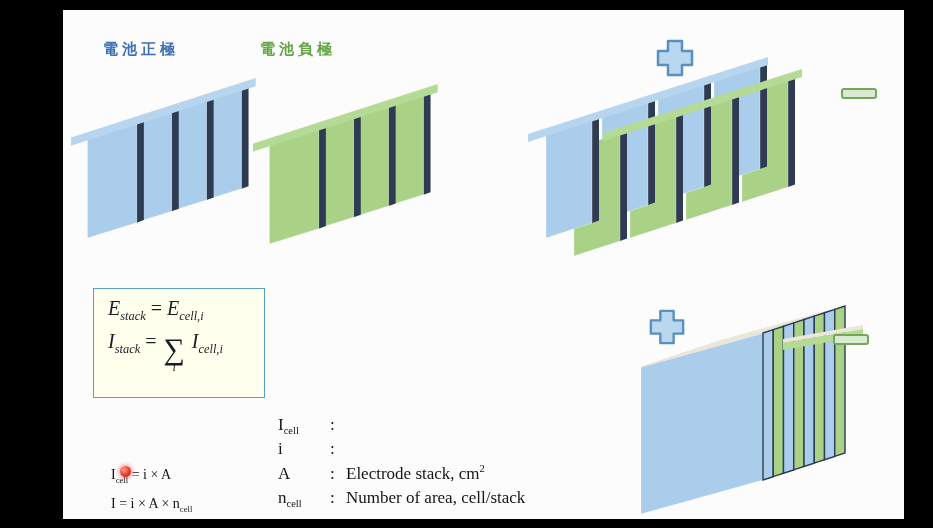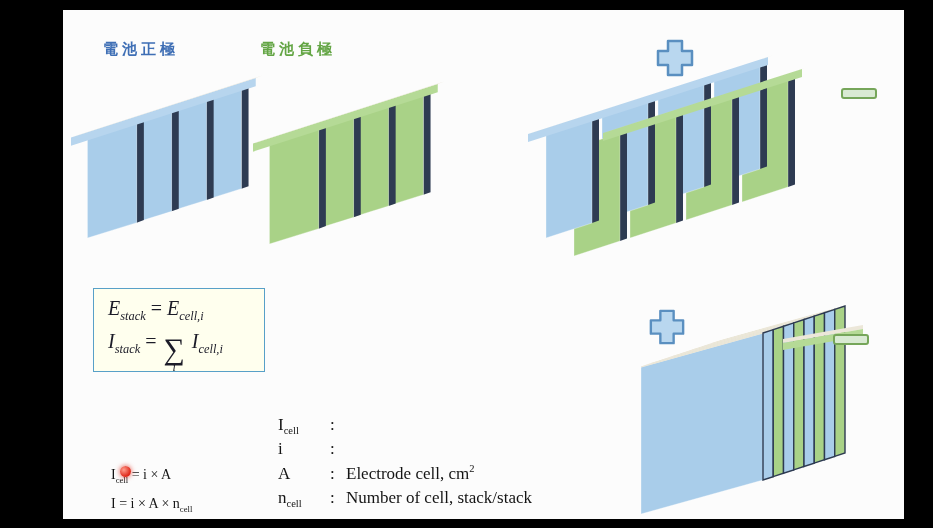--- a/index.html
+++ b/index.html
@@ -38,21 +38,21 @@
   .sideslat-g{fill:var(--green-face,#a9d287);stroke:var(--dark-edge,#2e3b52);stroke-width:1.4;}
 
   .plus-path{fill:var(--plus-fill,#b9d7ef);stroke:var(--plus-border,#5a8fc0);stroke-width:2.5;stroke-linejoin:round;}
   .minus-bar{
     background:var(--minus-fill,#d9ead3);
     border:2px solid var(--minus-border,#76a65a);
     border-radius:3px;width:32px;height:7px;
   }
 
   .eq-box{
-    left:30px;top:278px;width:172px;height:84px;
+    left:30px;top:278px;width:172px;height:110px;
     background:var(--box-bg,#ffffee);
     border:1px solid var(--box-border,#58a0c8);
     padding:8px 0 0 14px;box-sizing:border-box;
     font-size:20px;color:#1c1c28;
   }
   .eq-line{margin-bottom:6px;white-space:nowrap;}
   .mvar{font-style:italic;}
   .eq-box sub, .smalleq sub, .defs sub{font-size:0.62em;}
   .sigma-wrap{display:inline-flex;flex-direction:column;align-items:center;
     vertical-align:-0.55em;line-height:0.85;margin:0 2px;}
@@ -209,26 +209,26 @@
       <span><span>I</span><sub>cell</sub></span>
       <span>:</span>
     </div>
     <div class="def-row">
       <span><span>i</span><sub></sub></span>
       <span>:</span>
     </div>
     <div class="def-row">
       <span><span>A</span><sub></sub></span>
       <span>:</span>
-      <span><span>Electrode cell, cm</span><sup>2</sup></span>
+      <span><span>Electrode stack, cm</span><sup>2</sup></span>
     </div>
     <div class="def-row">
       <span><span>n</span><sub>cell</sub></span>
       <span>:</span>
-      <span><span>Number of cell, stack/stack</span><sup></sup></span>
+      <span><span>Number of area, cell/stack</span><sup></sup></span>
     </div>
   </div>
 
   <svg class="abs" style="left:570px;top:295px;" width="250" height="212" viewBox="0 0 250 212">
 
     <polygon class="bface" points="8,62 130,28 130,175 8,209"></polygon>
 
     <g>
       <polygon class="topslat-b" points="8,62 130,28 140.25,24.625 18.25,58.625"></polygon>
       <polygon class="topslat-g" points="18.25,58.625 140.25,24.625 150.5,21.25 28.5,55.25"></polygon>

